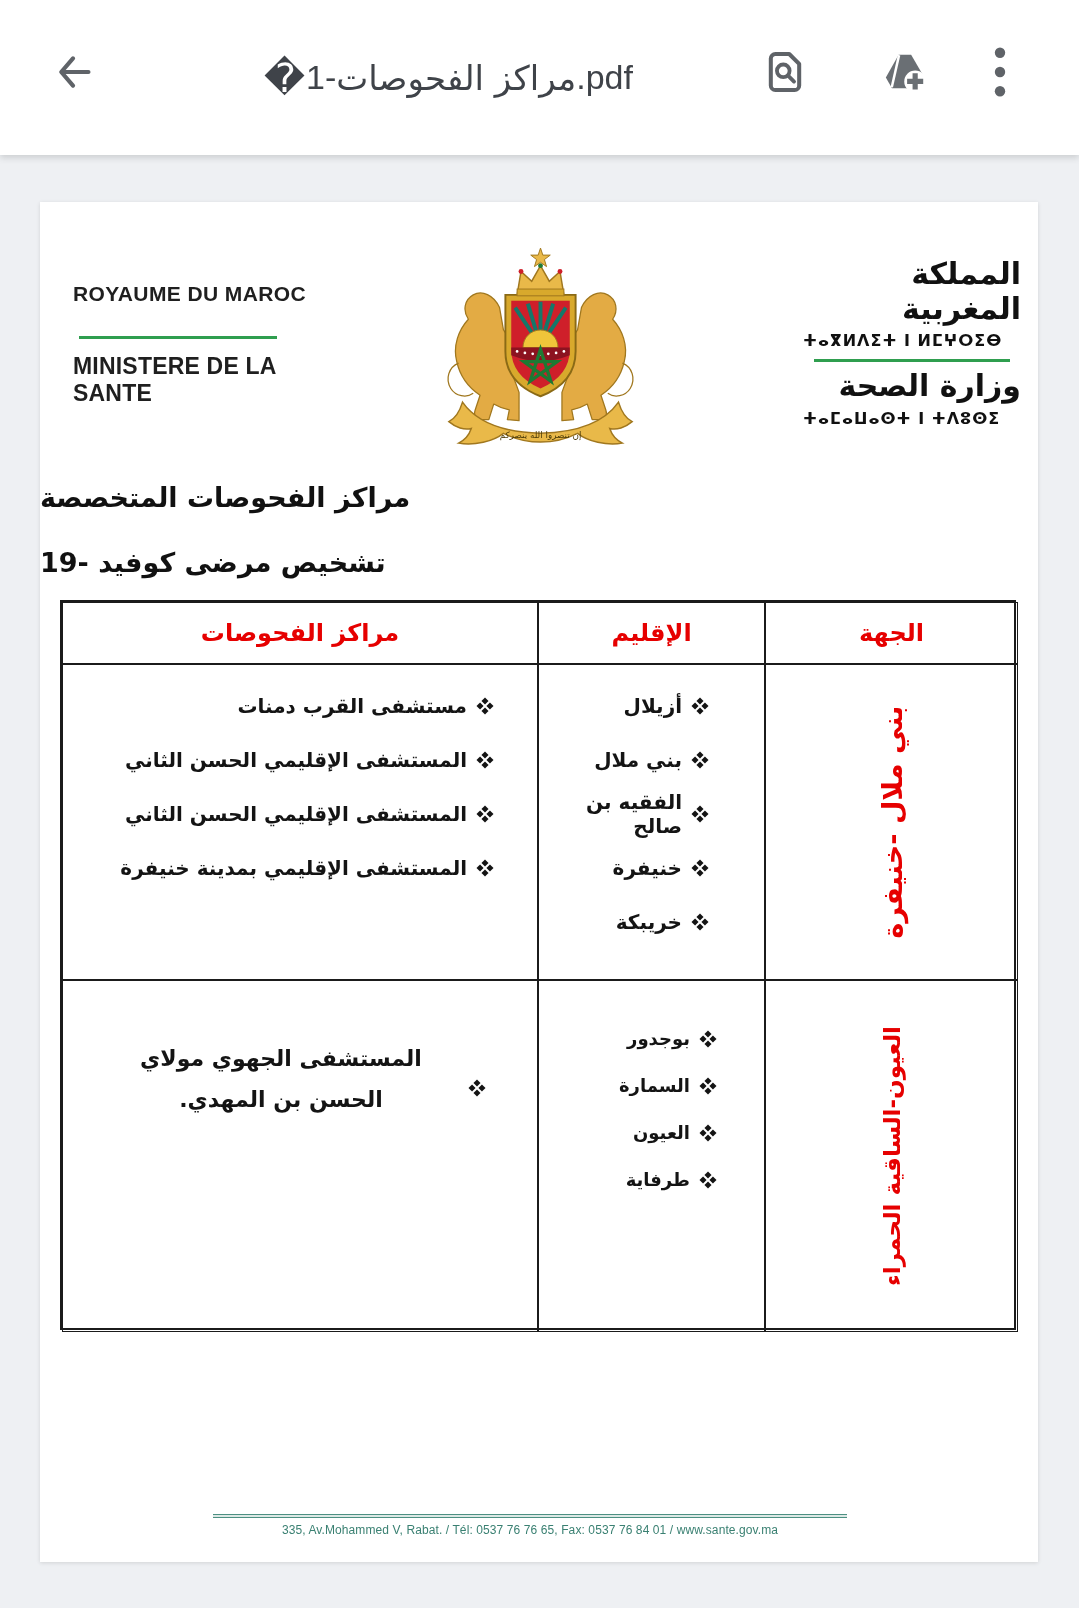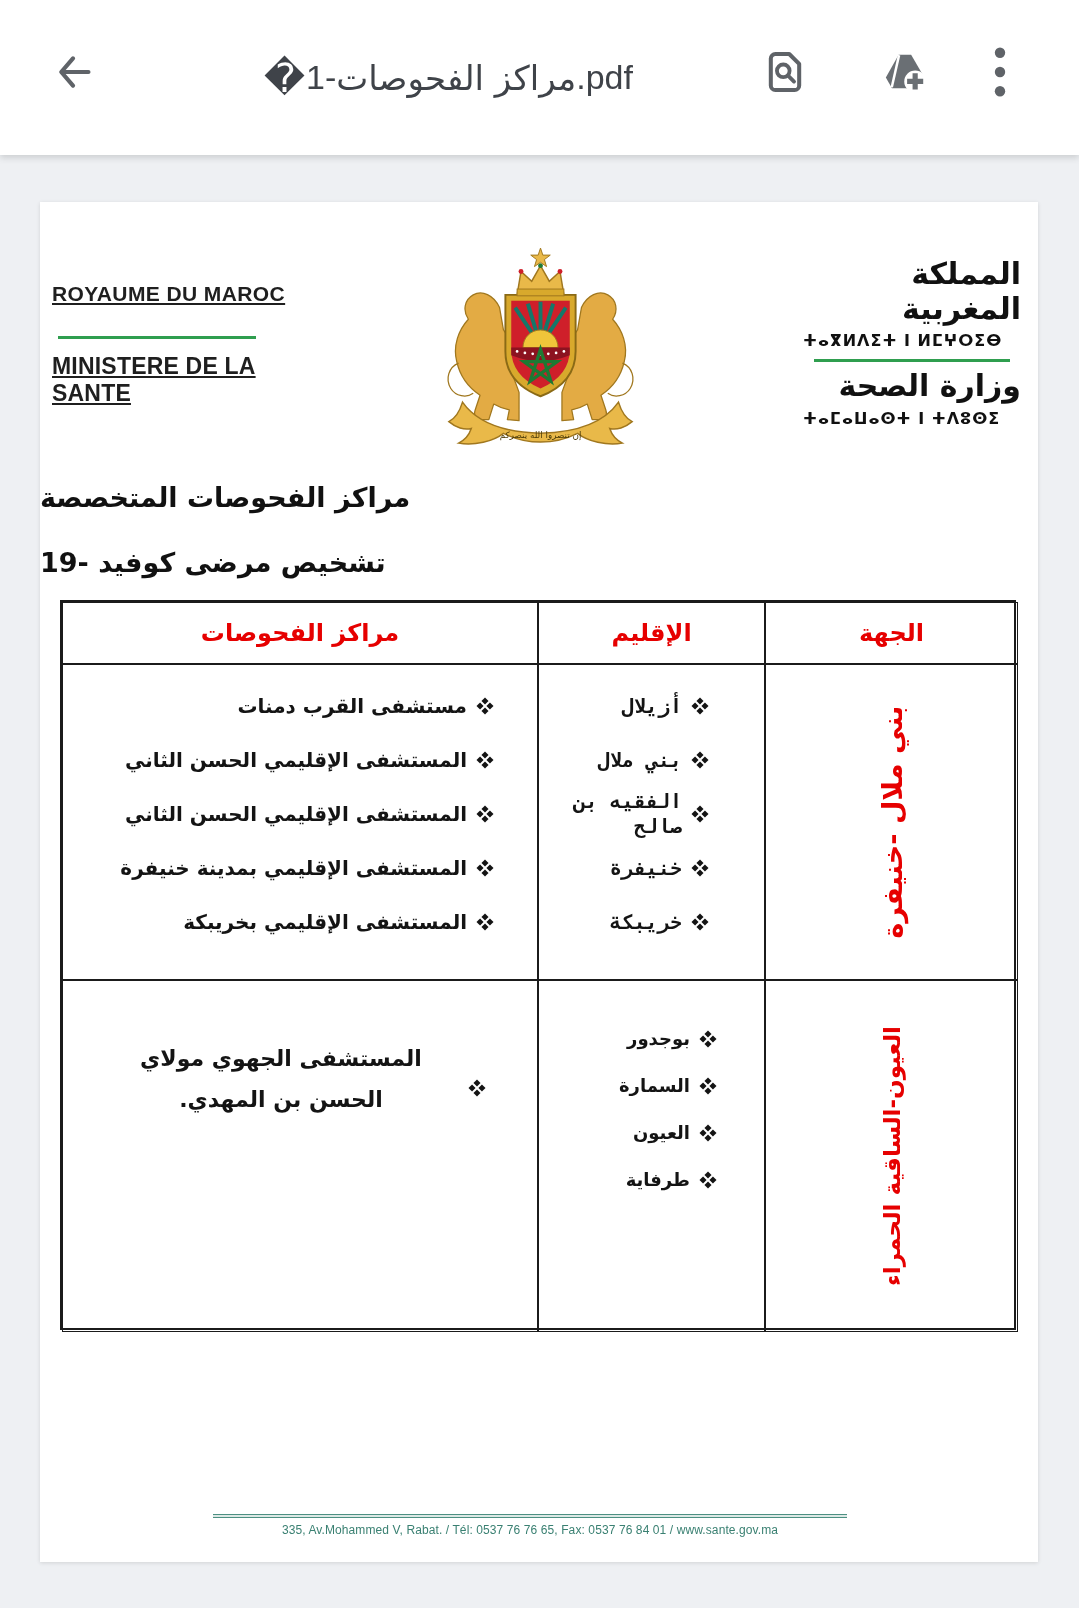--- a/index.html
+++ b/index.html
@@ -18,22 +18,22 @@
   .btn-more{left:967px;}
   .appbar-title{position:absolute;left:264px;top:0;height:155px;display:flex;align-items:center;
     font-size:34px;color:#3f4349;font-family:"Liberation Sans","DejaVu Sans",sans-serif;white-space:nowrap;}
   .seg{unicode-bidi:isolate;}
   .seg-broken{font-size:40px;font-family:"DejaVu Sans",sans-serif;margin-right:1px;}
   .seg-ar{font-family:"DejaVu Sans",sans-serif;}
   
   .page{position:absolute;left:40px;top:202px;width:998px;height:1360px;background:#ffffff;
     box-shadow:0 1px 4px rgba(0,0,0,.12);}
   
-  .hdr-left{position:absolute;left:12px;top:80px;width:280px;color:#1f1f1f;
-    font-family:"Liberation Sans",sans-serif;text-decoration:underline;}
+  .hdr-left{position:absolute;left:33px;top:80px;width:280px;color:#1f1f1f;
+    font-family:"Liberation Sans",sans-serif;}
   .hl1{font-size:21px;font-weight:bold;letter-spacing:.4px;}
   .hl-line{width:198px;height:3px;background:#2f9e4f;margin:30px 0 0 6px;}
   .hl2{font-size:23px;font-weight:bold;margin-top:14px;letter-spacing:.2px;}
   .hdr-right{position:absolute;left:763px;top:55px;width:218px;color:#111;}
   .ar-big{font-size:30px;font-weight:bold;line-height:1.15;direction:rtl;}
   .tif{font-size:16px;font-weight:bold;margin-top:5px;letter-spacing:1px;white-space:nowrap;}
   .gline{width:196px;height:3px;background:#2f9e4f;margin:9px auto 7px auto;}
   .emblem{position:absolute;left:403px;top:44px;}
   
   .doc-title{position:absolute;left:0;width:998px;text-align:left;direction:rtl;
@@ -47,21 +47,21 @@
   .cell{border:1px solid #1b1b1b;box-sizing:border-box;overflow:hidden;}
   .th{display:flex;align-items:center;justify-content:center;color:#e60000;
     font-weight:bold;font-size:24px;direction:rtl;}
   ul.blist{list-style:none;margin:0;padding-left:28px;}
   ul.blist li{display:flex;direction:rtl;align-items:center;gap:12px;color:#141414;font-weight:bold;}
   .fleuron{display:inline-grid;grid-template-columns:5px 5px;grid-auto-rows:5px;gap:2px;
     transform:rotate(45deg);flex:none;}
   .fleuron b{display:block;background:#141414;}
   .centers-r1{padding:14px 46px 0 8px;}
   .centers-r1 li{height:54px;font-size:20px;}
-  .prov-r1{padding:14px 58px 0 4px;font-family:Liberation Mono, monospace;}
+  .prov-r1{padding:14px 58px 0 4px;}
   .prov-r1 li{height:54px;font-size:20px;}
   .prov-r2{padding:34px 50px 0 4px;}
   .prov-r2 li{height:47px;font-size:18px;}
   .centers-r2{padding:58px 54px 0 8px;}
   .centers-r2 li{align-items:flex-start;font-size:22px;}
   .centers-r2 .fleuron{margin-top:16px;}
   .centers-r2 .li-text{width:356px;text-align:center;line-height:1.85;}
   .region-cell{position:relative;}
   .region-label{position:absolute;top:50%;left:50%;transform:translate(-50%,-50%) rotate(-90deg);
     white-space:nowrap;color:#e60000;font-weight:bold;direction:rtl;}
@@ -222,29 +222,20 @@
           </li>
           <li>
             <span class="fleuron">
               <b></b>
               <b></b>
               <b></b>
               <b></b>
             </span>
             <span class="li-text">المستشفى الإقليمي بمدينة خنيفرة</span>
           </li>
-          <li>
-            <span class="fleuron">
-              <b></b>
-              <b></b>
-              <b></b>
-              <b></b>
-            </span>
-            <span class="li-text">المستشفى الإقليمي بخريبكة</span>
-          </li>
         </ul>
     </div>
     <div class="cell">
       <ul class="blist prov-r1">
           <li>
             <span class="fleuron">
               <b></b>
               <b></b>
               <b></b>
               <b></b>

